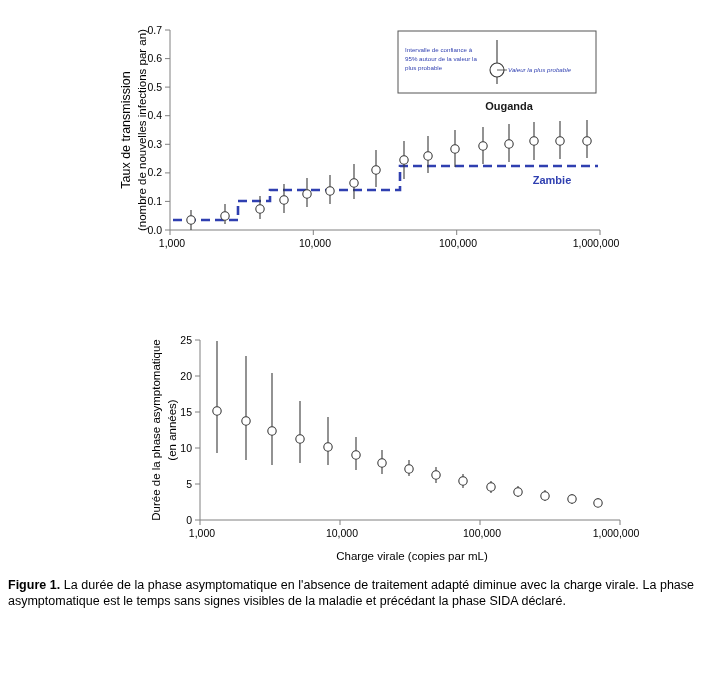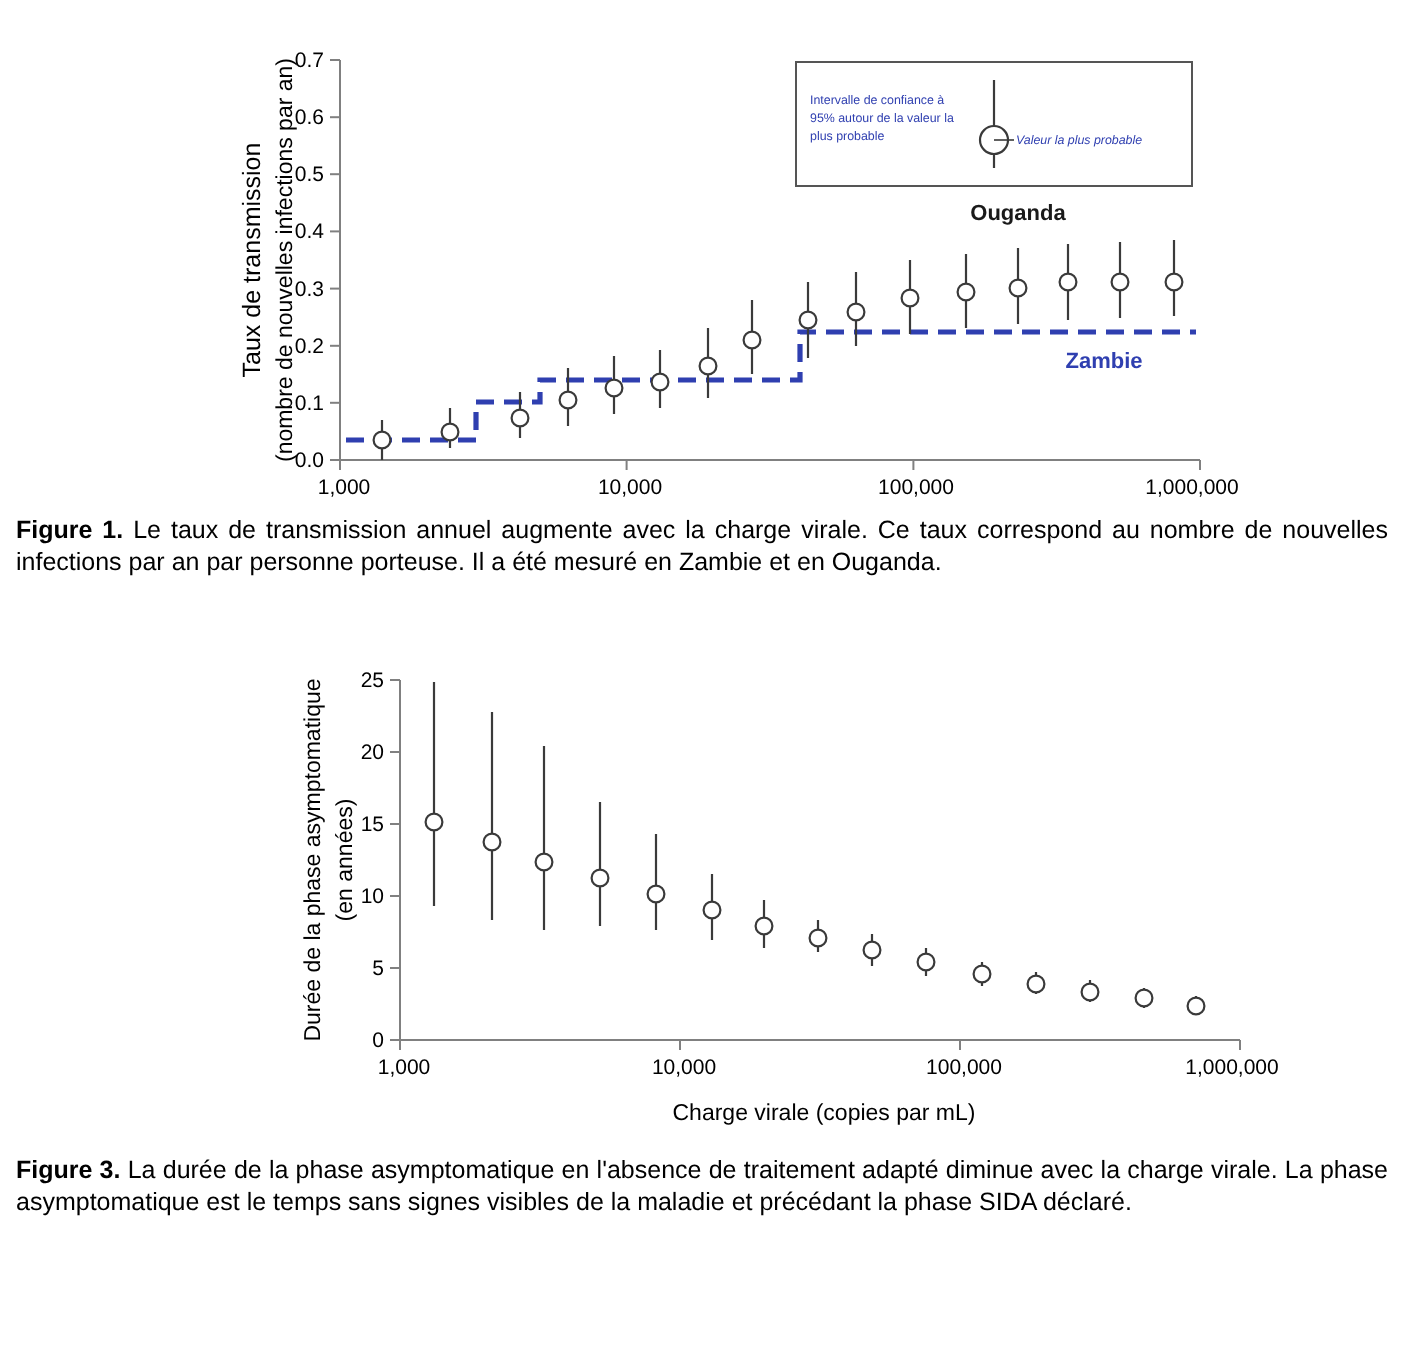--- a/index.html
+++ b/index.html
@@ -151,23 +151,20 @@
         </g>
 
         <line x1="497" y1="40" x2="497" y2="84" stroke="#3a3a3a" stroke-width="1.1"></line>
         <circle cx="497" cy="70" r="7" fill="#ffffff" stroke="#3a3a3a" stroke-width="1.1"></circle>
         <line x1="497" y1="70" x2="507" y2="70" stroke="#3a3a3a" stroke-width="0.8"></line>
         <text x="508" y="72" font-family="Liberation Sans, sans-serif" font-size="6.2" font-style="italic" fill="#2f3fb0">Valeur la plus probable</text>
       </g>
     </svg>
   </div>
 
-  <div class="caption" id="caption1">
-    <b>Figure 1.</b><span> Le taux de transmission annuel augmente avec la charge virale. Ce taux correspond au nombre de nouvelles infections par an par personne  porteuse. Il a été mesuré en Zambie et en Ouganda.</span>
-  </div>
 
   <div class="fig2-wrap">
     <svg width="703" height="250" viewBox="0 0 703 250">
 
       <g>
         <line x1="200" y1="20" x2="200" y2="200" stroke="#808080" stroke-width="1"></line>
         <line x1="200" y1="200" x2="620" y2="200" stroke="#808080" stroke-width="1"></line>
         <g stroke="#808080" stroke-width="1">
           <line x1="195" y1="200" x2="200" y2="200"></line>
           <line x1="195" y1="164" x2="200" y2="164"></line>
@@ -232,16 +229,16 @@
           <circle cx="545" cy="176" r="4.2" fill="#ffffff"></circle>
         <line x1="572" y1="174" x2="572" y2="184"></line>
           <circle cx="572" cy="179" r="4.2" fill="#ffffff"></circle>
         <line x1="598" y1="178" x2="598" y2="187"></line>
           <circle cx="598" cy="183" r="4.2" fill="#ffffff"></circle>
       </g>
     </svg>
   </div>
 
   <div class="caption" id="caption2">
-    <b>Figure 3.</b><span> La durée de la phase asymptomatique en l'absence de traitement adapté diminue avec la charge virale. La phase asymptomatique est le temps sans signes visibles de la maladie et précédant la phase SIDA déclaré.</span>
+    <b>Figure 1.</b><span> La durée de la phase asymptomatique en l'absence de traitement adapté diminue avec la charge virale. La phase asymptomatique est le temps sans signes visibles de la maladie et précédant la phase SIDA déclaré.</span>
   </div>
 
 </div>
 
 </body></html>

